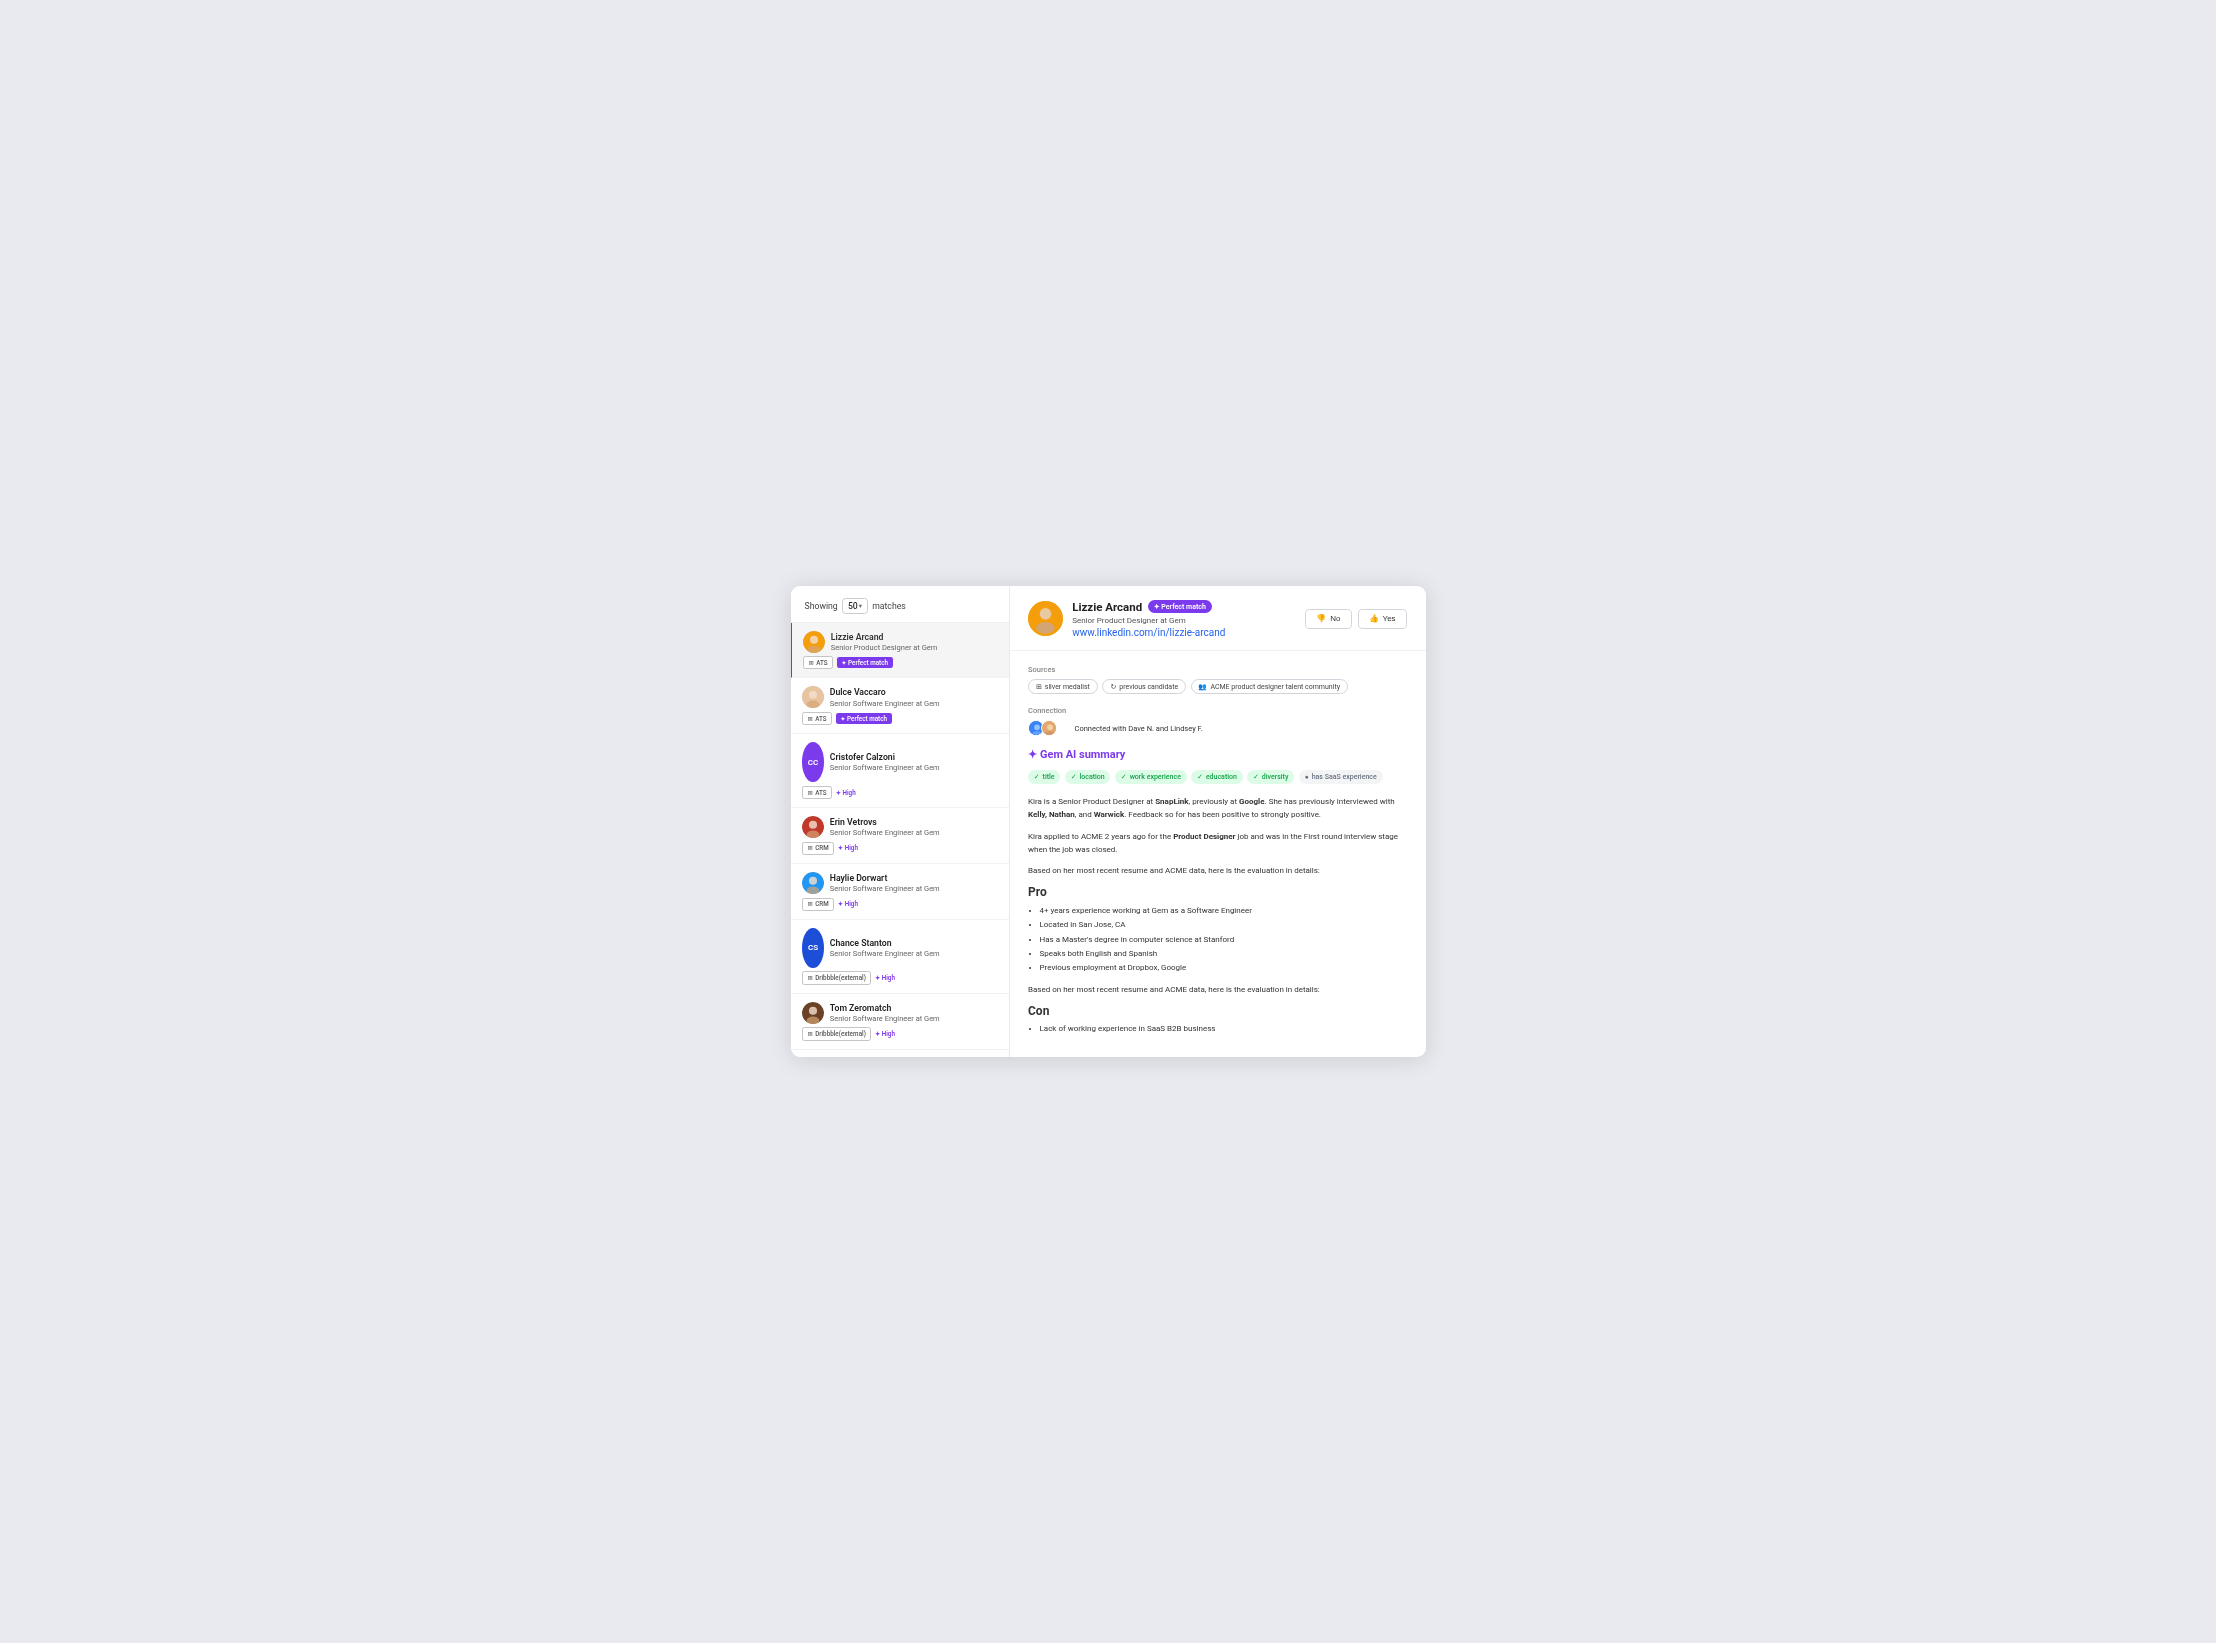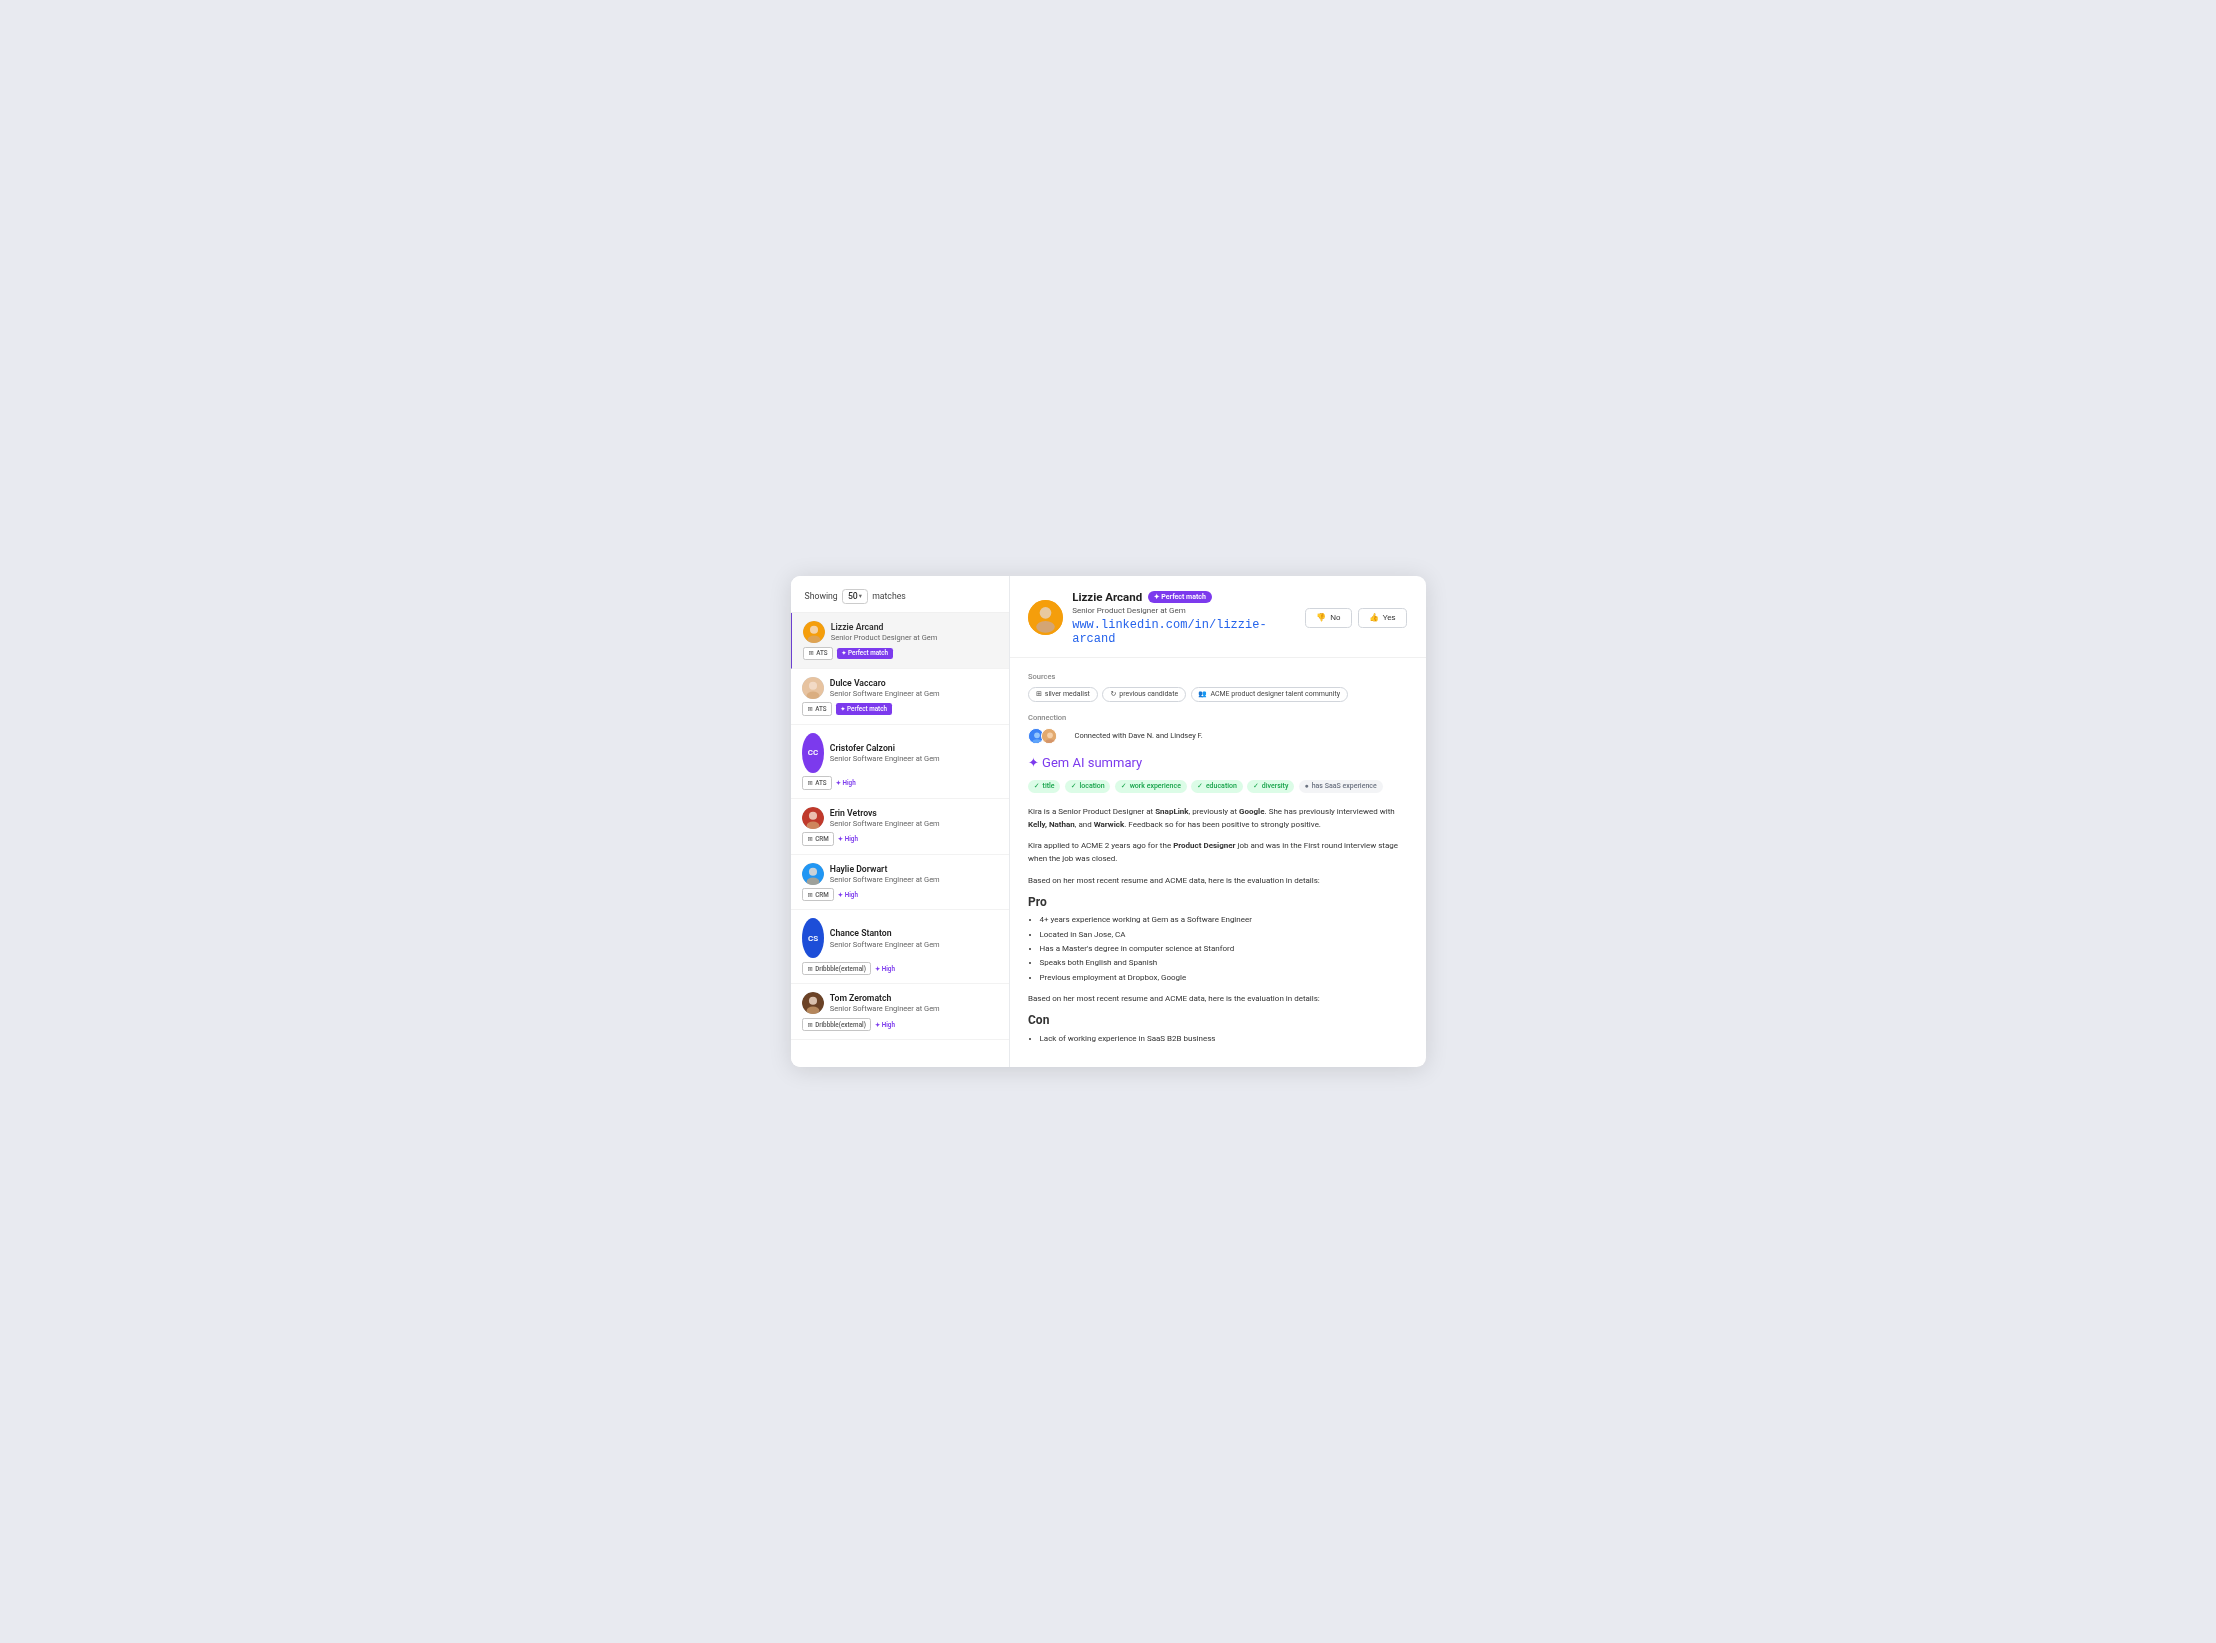--- a/index.html
+++ b/index.html
@@ -200,24 +200,23 @@
       display: flex;
       align-items: center;
       gap: 2.3px;
     }
     .profile-subtitle {
       font-size: 8px;
       color: #555;
       margin-bottom: 2.3px;
     }
     .profile-link {
-      font-size: 12px;
+      font-size: 10px;
       color: #2563eb;
       text-decoration: none;
-      font-family: Liberation Mono, monospace;
     }
     .action-buttons {
       display: flex;
       gap: 5.8px;
       margin-left: auto;
     }
     .btn-no, .btn-yes {
       display: flex;
       align-items: center;
       gap: 3.5px;
@@ -280,22 +279,22 @@
       overflow: hidden;
       background: #ccc;
     }
     .conn-avatar:last-child { margin-right: 0; }
     .connection-text {
       font-size: 7.5px;
       color: #333;
     }
     .gem-summary-link {
       color: #7c3aed;
-      font-size: 13px;
-      font-weight: 400;
+      font-size: 11px;
+      font-weight: 700;
       cursor: pointer;
       display: flex;
       align-items: flex-end;
       gap: 2.3px;
       margin-bottom: 9.2px;
     }
     .criteria-tags {
       display: flex;
       gap: 4.6px;
       flex-wrap: wrap;

